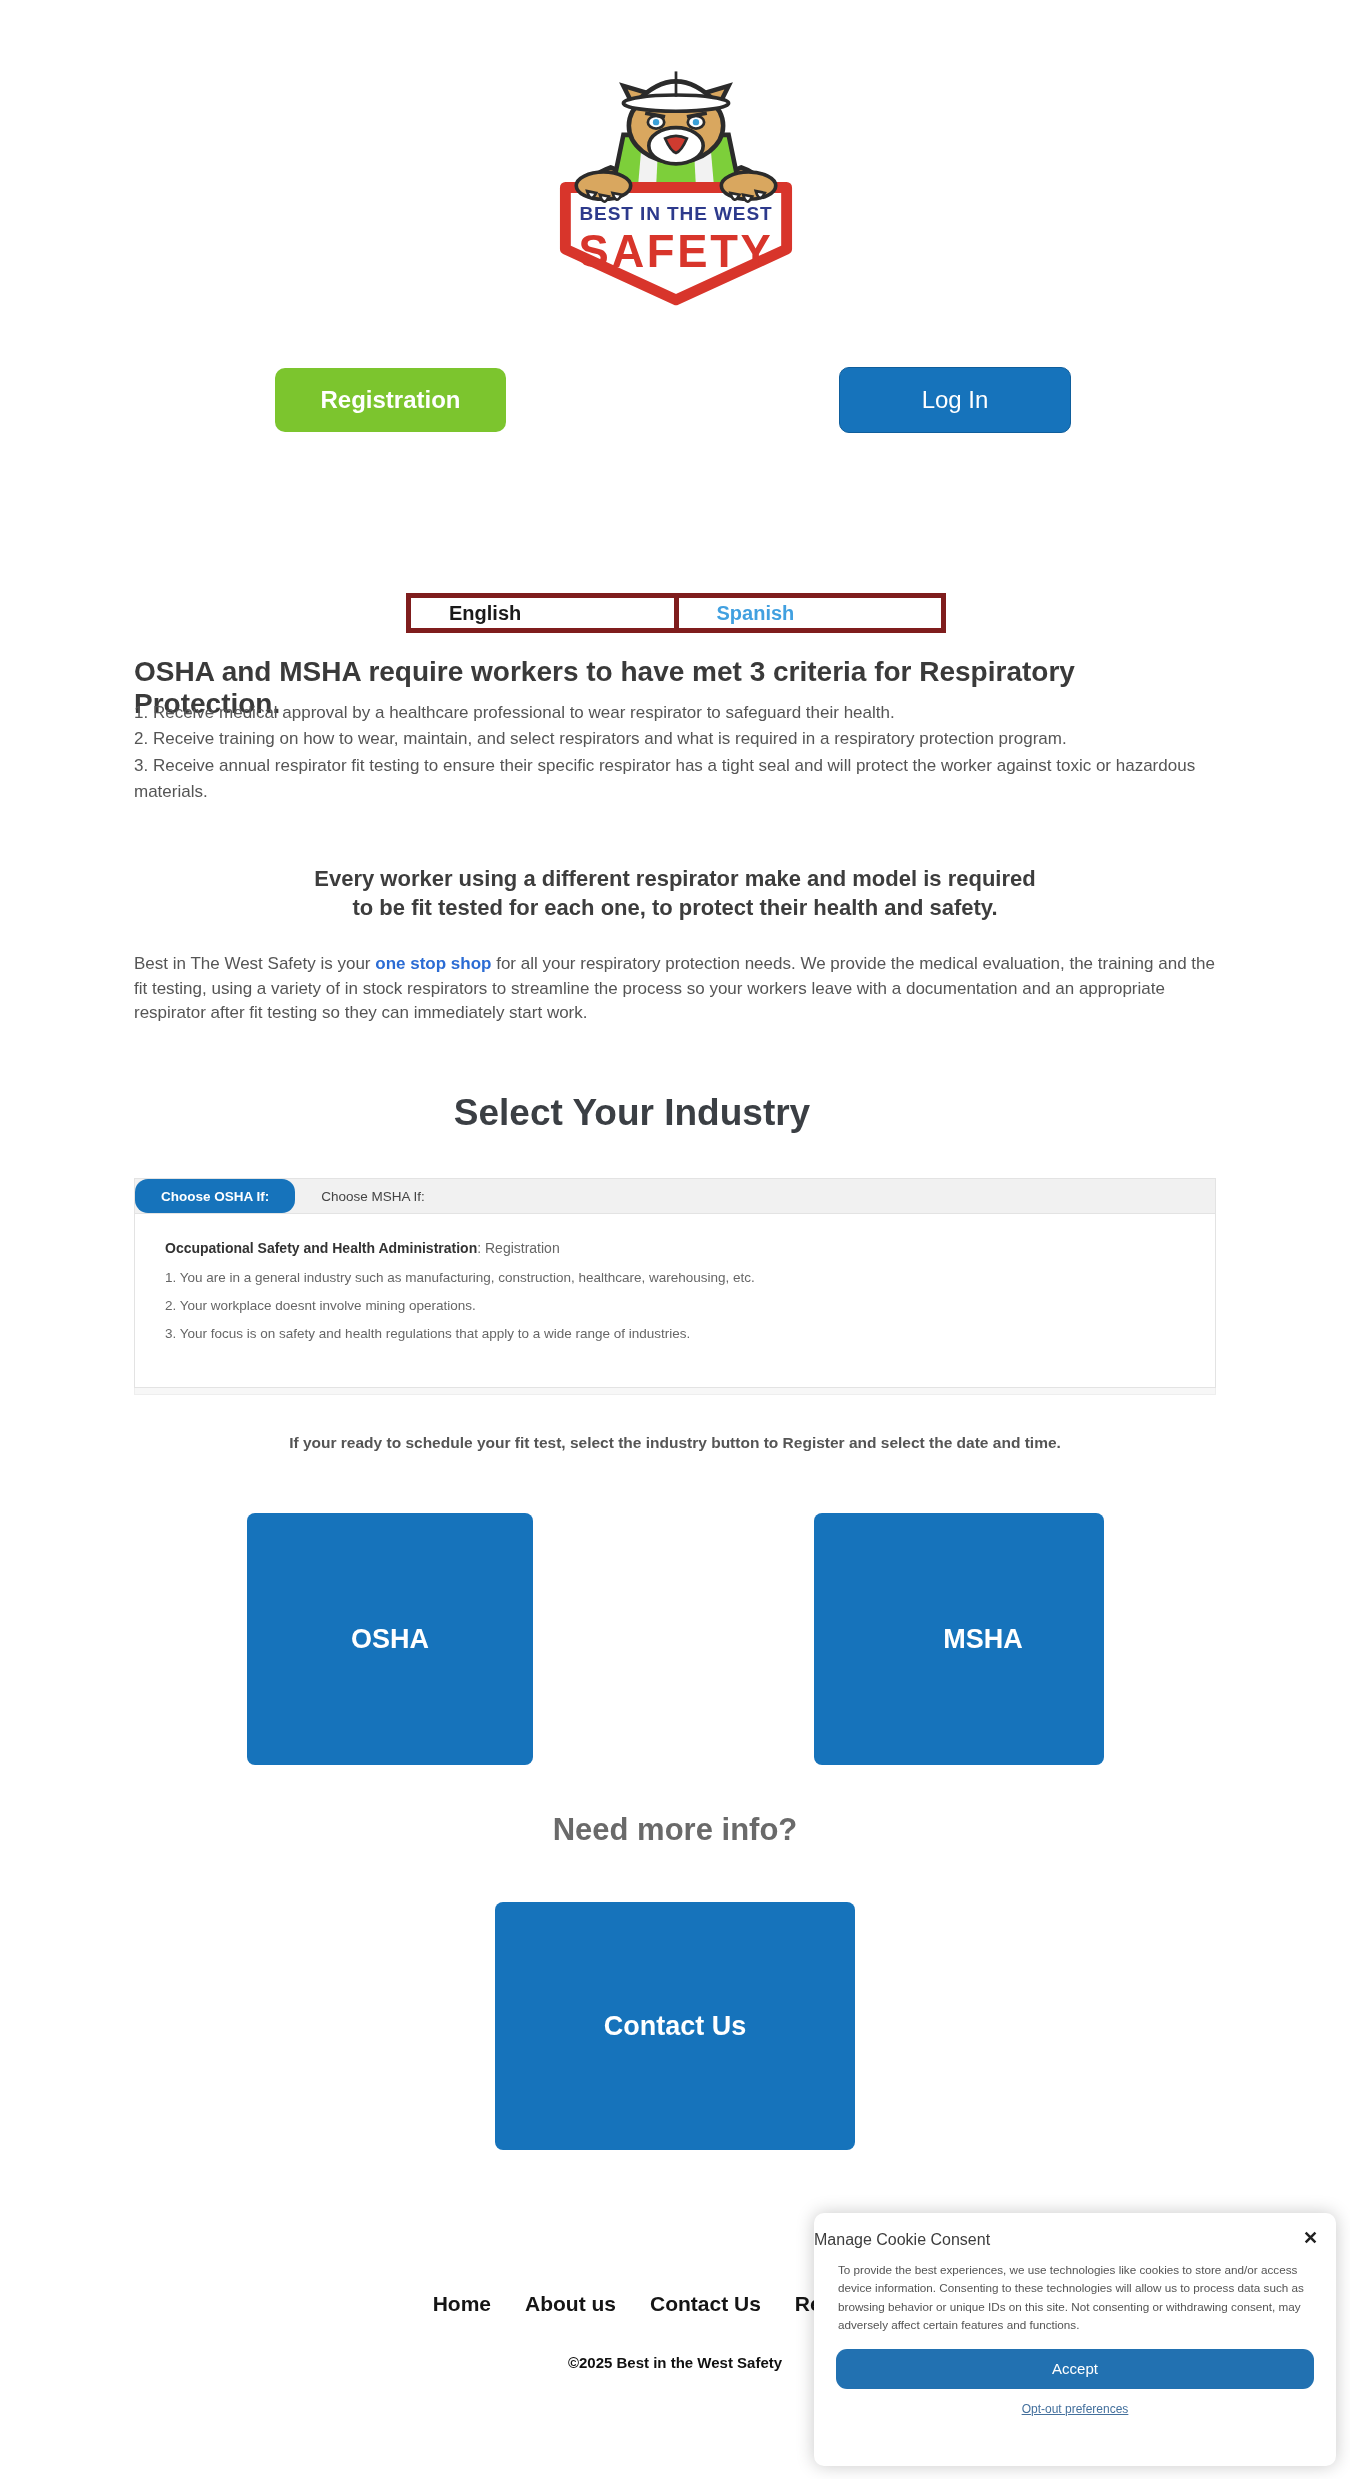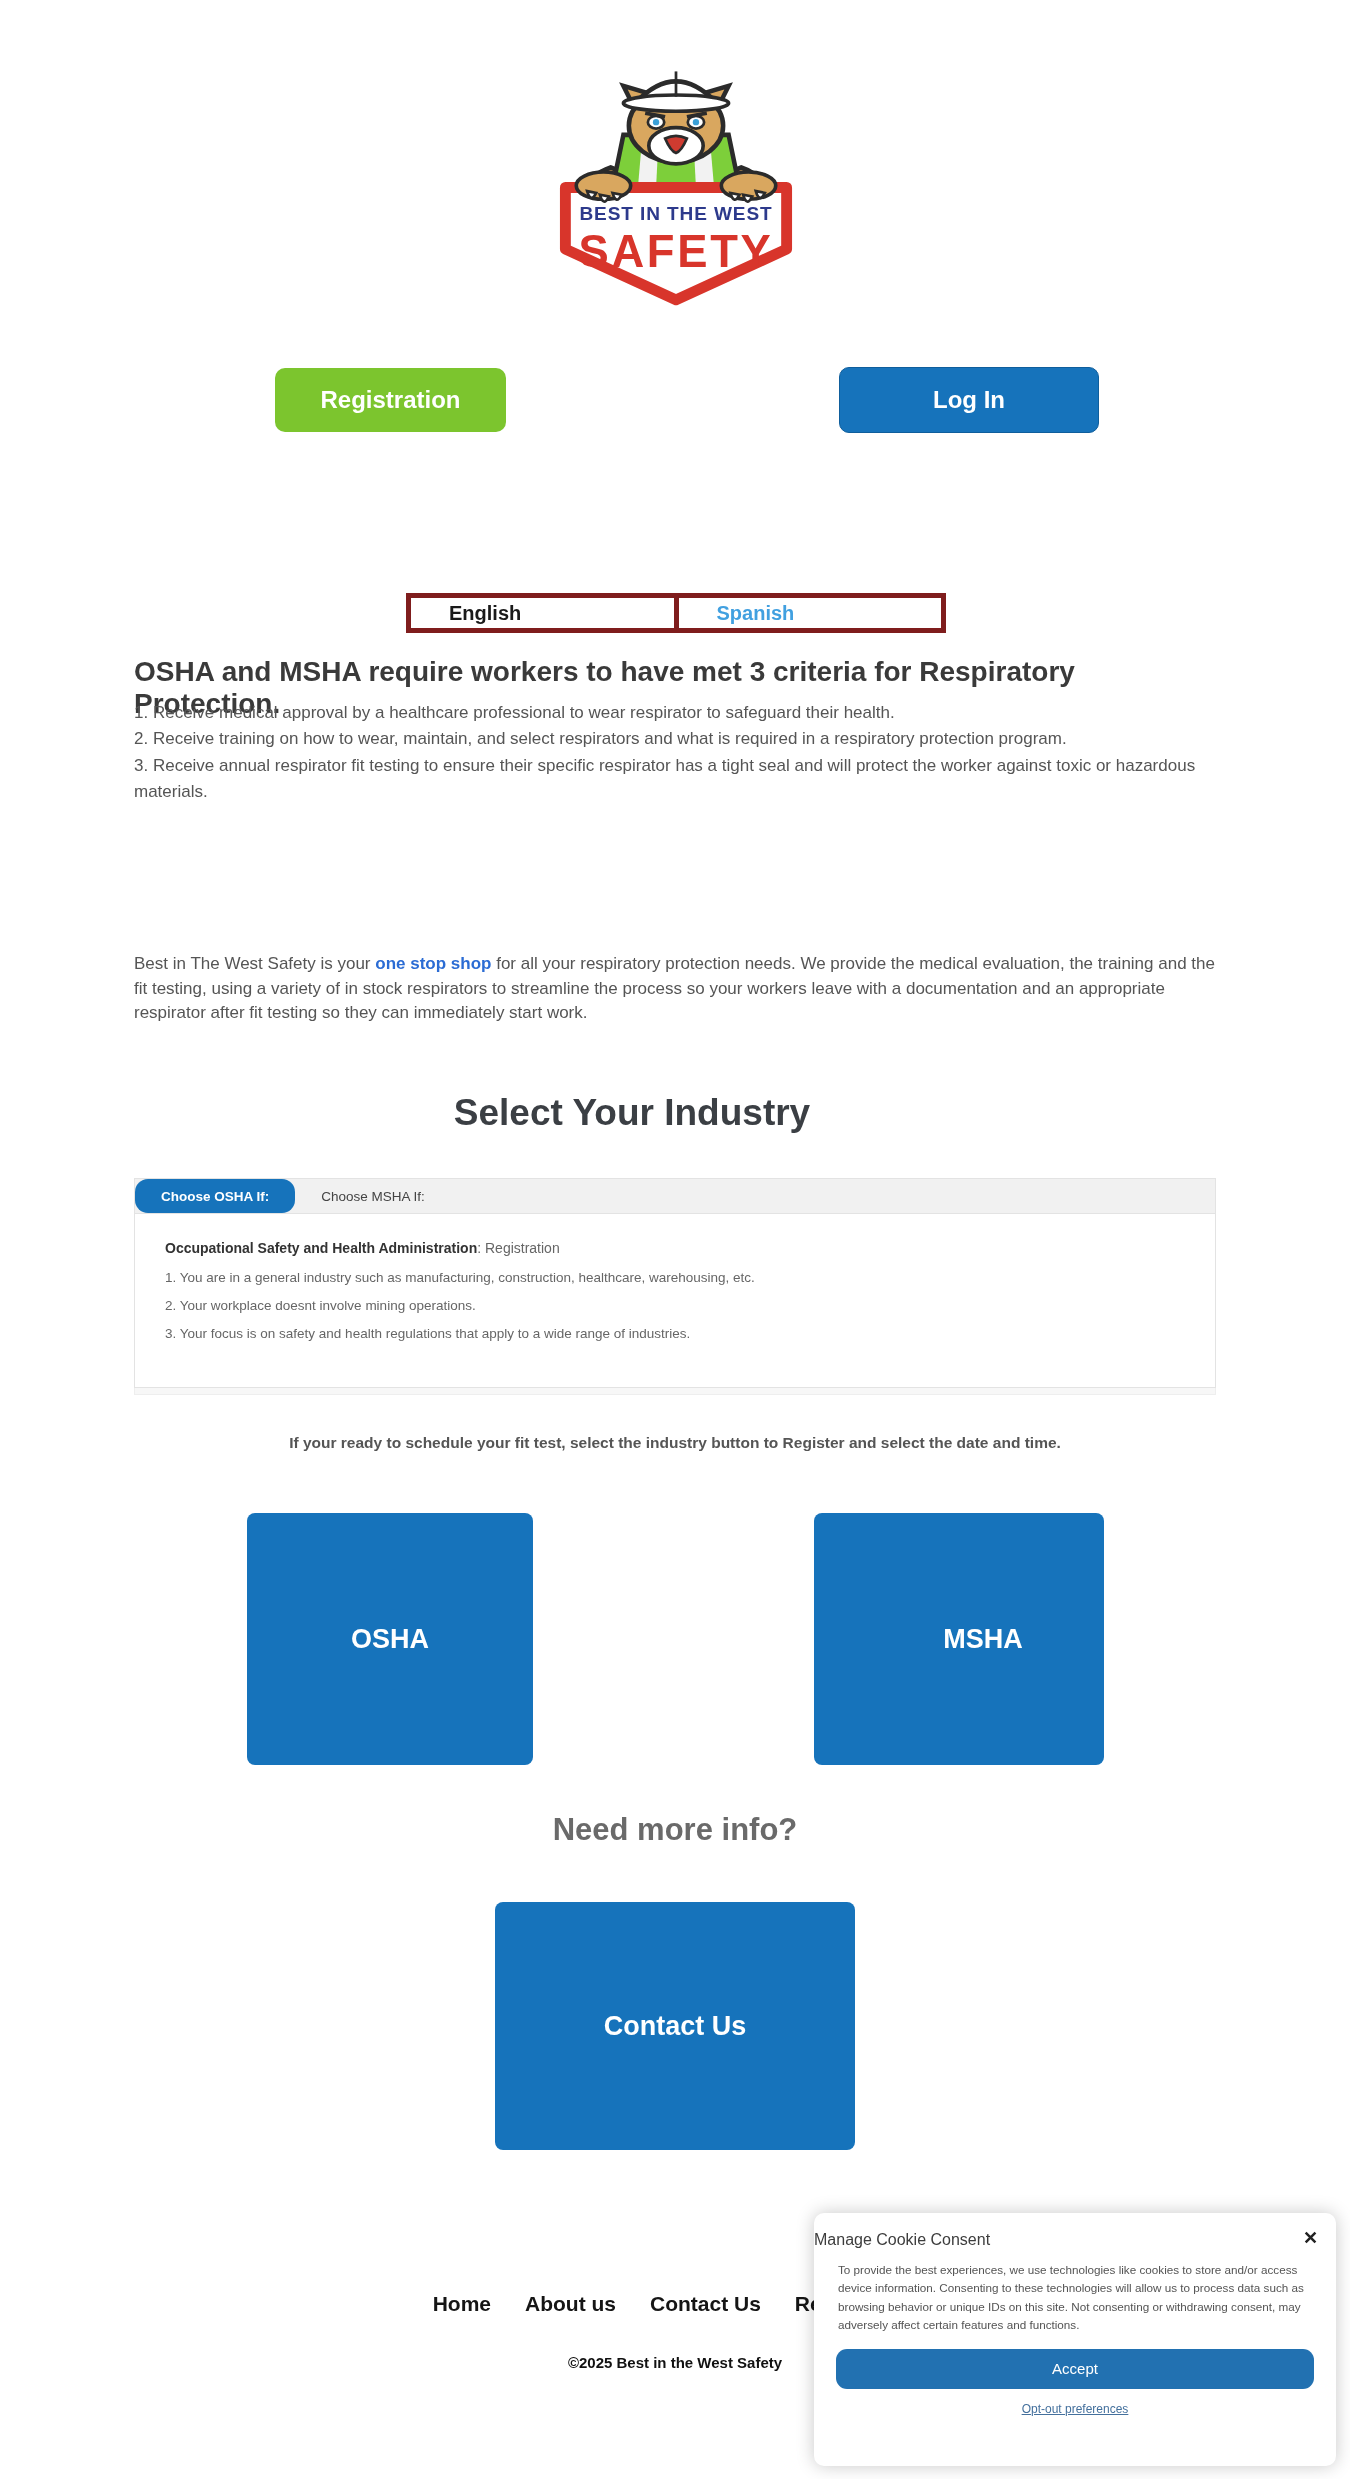--- a/index.html
+++ b/index.html
@@ -11,23 +11,23 @@
   .logo-wrap { position:absolute; left:540px; top:66px; width:272px; height:252px; }
 
   
   .btn-registration {
     position:absolute; left:275px; top:368px; width:231px; height:64px;
     background:#7cc52e; border:none; border-radius:10px;
     color:#fff; font-size:24px; font-weight:bold; cursor:pointer;
     font-family:"Liberation Sans", sans-serif;
   }
   .btn-login {
-    position:absolute; left:839px; top:367px; width:260px; height:66px;
+    position:absolute; left:839px; top:367px; width:232px; height:66px;
     background:#1673bb; border:1px solid #0f5e9c; border-radius:10px;
-    color:#fff; font-size:24px; font-weight:bold; cursor:pointer;
+    color:#fff; font-size:24px; font-weight:normal; cursor:pointer;
     font-family:"Liberation Sans", sans-serif;
   }
 
   
   .lang-tabs { position:absolute; left:406px; top:593px; width:540px; height:40px; display:flex; }
   .lang-tab { flex:1; border:5px solid #7f1d1d; background:#fff; display:flex; align-items:center;
     padding-left:38px; font-size:20px; font-weight:bold; cursor:pointer; }
   .lang-tab.english { color:#1a1a1a; }
   .lang-tab.spanish { color:#41a0e0; border-left:none; }
 
@@ -157,20 +157,24 @@
   </div>
 
   <div class="content-col h1">OSHA and MSHA require workers to have met 3 criteria for Respiratory Protection.</div>
 
   <div class="content-col criteria">
     <div>1. Receive medical approval by a healthcare professional to wear respirator to safeguard their health.</div>
     <div>2. Receive training on how to wear, maintain, and select respirators and what is required in a respiratory protection program.</div>
     <div>3. Receive annual respirator fit testing to ensure their specific respirator has a tight seal and will protect the worker against toxic or hazardous materials.</div>
   </div>
 
+  <div class="content-col emphasis">
+    <div>Every worker using a different respirator make and model is required</div>
+    <div>to be fit tested for each one, to protect their health and safety.</div>
+  </div>
 
   <div class="content-col pitch"><span>Best in The West Safety is your </span><a href="#">one stop shop</a><span> for all your respiratory protection needs.  We provide the medical evaluation, the training and the fit testing, using a variety of in stock respirators to streamline the process so your workers leave with a documentation and an appropriate respirator after fit testing so they can immediately start work.</span></div>
 
   <div class="industry-h2">Select Your Industry</div>
 
   <div class="tabs-box">
     <div class="tabs-header">
       <div class="tab active">Choose OSHA If:</div>
       <div class="tab">Choose MSHA If:</div>
     </div>

